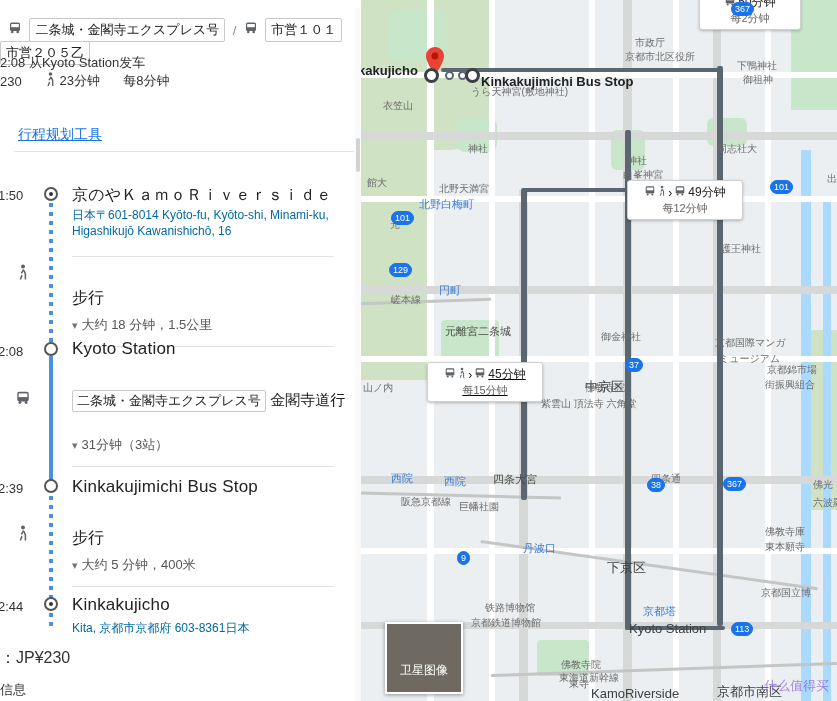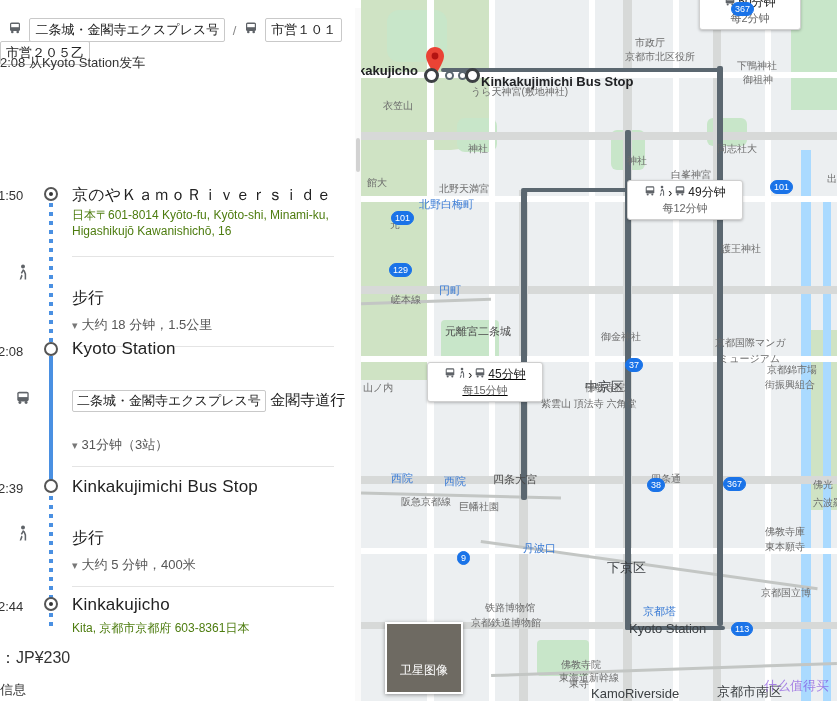--- a/index.html
+++ b/index.html
@@ -30,21 +30,21 @@
   .itin{position:absolute;left:0;top:160px;width:361px;}
   .time{position:absolute;left:-2px;font-size:13px;color:#333;width:40px;text-align:left;}
   .node{position:absolute;left:44px;width:14px;height:14px;border-radius:50%;
         border:2px solid #555;background:#fff;box-sizing:border-box;}
   .node.filled:after{content:"";position:absolute;left:3px;top:3px;width:4px;height:4px;
         border-radius:50%;background:#333;}
   .dotline{position:absolute;left:49px;width:4px;background-image:
         repeating-linear-gradient(to bottom,#4a90e2 0 4px,transparent 4px 9px);}
   .solidline{position:absolute;left:49px;width:4px;background:#4a90e2;}
   .stop-title{position:absolute;left:72px;font-size:17px;color:#222;letter-spacing:.2px;}
-  .stop-sub{position:absolute;left:72px;font-size:12px;color:#4d7c0f;line-height:16px;width:262px;}
+  .stop-sub{position:absolute;left:72px;font-size:12px;color:#0369a1;line-height:16px;width:262px;}
   .rule{position:absolute;left:72px;width:262px;height:1px;background:#e4e4e4;}
   .mode-ico{position:absolute;left:14px;width:18px;text-align:center;color:#555;font-size:15px;}
   .mode-title{position:absolute;left:72px;font-size:16px;color:#222;}
   .mode-sub{position:absolute;left:72px;font-size:13px;color:#555;}
   .chev{color:#777;font-size:11px;margin-right:4px;}
   .busname{display:inline-block;border:1px solid #c9c9c9;border-radius:2px;padding:1px 4px;
         font-size:13px;color:#222;}
 
   .fare{position:absolute;left:0;top:640px;font-size:16px;color:#333;}
   .info1{position:absolute;left:0;top:673px;font-size:13px;color:#333;}
@@ -123,21 +123,38 @@
         </span>
         <span class="chip">市営１０１</span>
       </div>
       <div class="row2">
         <span class="chip">市営２０５乙</span>
       </div>
     </div>
 
     <div class="dep-line">2:08 从Kyoto Station发车</div>
 
-
+    <div class="price-line">
+      <span class="seg">230</span>
+      <span class="gap"></span>
+      <span class="seg">
+        <svg width="11" height="15" viewBox="0 0 11 15">
+            <circle cx="5.5" cy="2" r="1.8" fill="#5f6368"></circle>
+            <path d="M5.5 4.2 L3.4 8 L4.6 8.6 L6 6.4 L7 9 L7 14 L8.4 14 L8.4 8.6 L7.2 5.6 Z M4 9.4 L2.4 14 L3.8 14 L5.2 10.4 Z" fill="#5f6368"></path>
+          </svg>
+      </span>
+      <span class="seg">23分钟</span>
+      <span class="gap"></span>
+      <span class="seg">每8分钟</span>
+    </div>
+
+    <div class="planner">
+      <a class="planner-link" href="#">行程规划工具</a>
+      <div class="planner-rule"></div>
+    </div>
 
     <div class="itin">
 
       <div class="time" style="top:20px">1:50</div>
       <div class="node filled" style="top:19px"></div>
       <div class="stop-title" style="top:17px;font-size:16px;">京のやＫａｍｏＲｉｖｅｒｓｉｄｅ</div>
       <div class="stop-sub" style="top:39px">日本〒601-8014 Kyōto-fu, Kyōto-shi, Minami-ku, Higashikujō Kawanishichō, 16</div>
       <div class="rule" style="top:88px"></div>
 
       <div class="dotline" style="top:35px;height:185px"></div>
@@ -324,21 +341,21 @@
         <div class="maplabel sm" style="left: 264px; top: 50px;">京都市北区役所</div>
         <div class="maplabel sm" style="left: 376px; top: 59px;">下鴨神社</div>
         <div class="maplabel sm" style="left: 382px; top: 73px;">御祖神</div>
         <div class="maplabel sm" style="left: 110px; top: 85px;">うら天神宮(敷地神社)</div>
         <div class="maplabel sm" style="left: 22px; top: 99px;">衣笠山</div>
         <div class="maplabel sm" style="left: 356px; top: 142px;">同志社大</div>
         <div class="maplabel sm" style="left: 107px; top: 142px;">神社</div>
         <div class="maplabel sm" style="left: 266px; top: 154px;">神社</div>
         <div class="maplabel sm" style="left: 6px; top: 176px;">館大</div>
         <div class="maplabel sm" style="left: 78px; top: 182px;">北野天満宮</div>
-        <div class="maplabel sm" style="left: 262px; top: 168px; padding-left: 48px;">白峯神宮</div>
+        <div class="maplabel sm" style="left: 262px; top: 168px;">白峯神宮</div>
         <div class="maplabel sm" style="left: 466px; top: 172px;">出</div>
         <div class="maplabel blue" style="left: 58px; top: 197px;">北野白梅町</div>
         <div class="maplabel sm" style="left: 29px; top: 218px;">元</div>
         <div class="maplabel sm" style="left: 360px; top: 242px;">護王神社</div>
         <div class="maplabel sm" style="left: 30px; top: 293px;">嵯本線</div>
         <div class="maplabel blue" style="left: 78px; top: 283px;">円町</div>
         <div class="maplabel" style="left: 84px; top: 324px;">元離宮二条城</div>
         <div class="maplabel sm" style="left: 240px; top: 330px;">御金神社</div>
         <div class="maplabel sm" style="left: 354px; top: 336px;">京都国際マンガ</div>
         <div class="maplabel sm" style="left: 358px; top: 352px;">ミュージアム</div>

